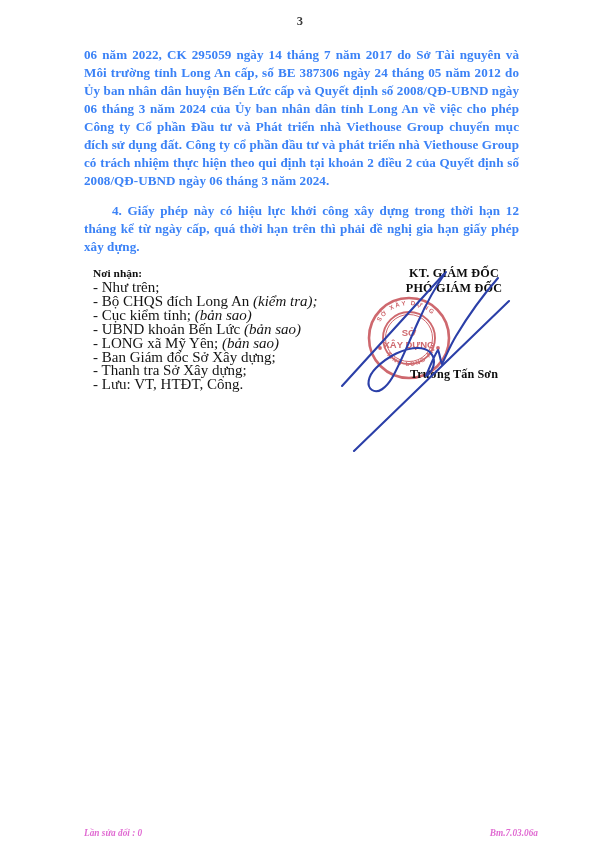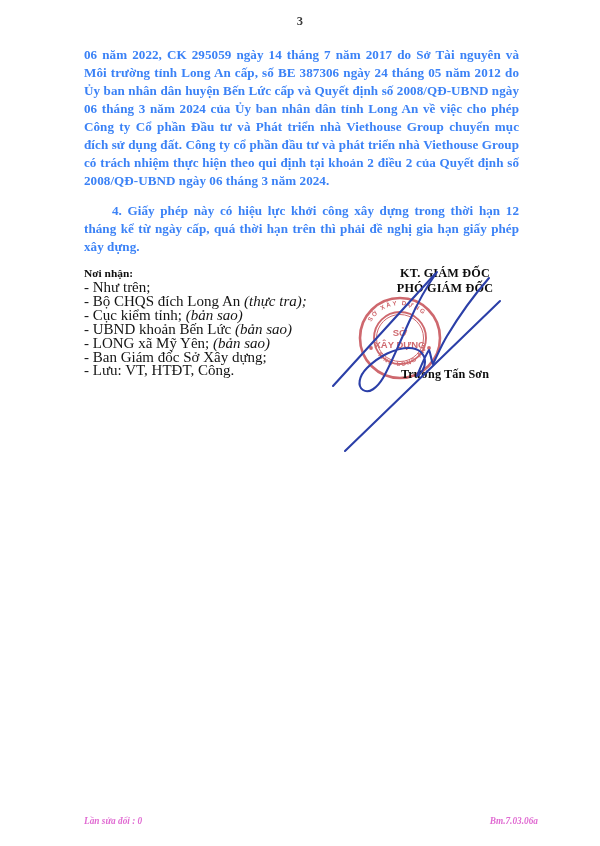--- a/index.html
+++ b/index.html
@@ -53,21 +53,21 @@
     text-indent: 28px;
   }
   .para + .para {
     margin-top: 12px;
   }
 
   
   .lower {
     position: absolute;
     top: 266px;
-    left: 0;
+    left: 9px;
     width: 496px;
     height: 200px;
   }
 
   
   .recipients {
     position: absolute;
     left: 84px;
     top: 0;
     width: 240px;
@@ -155,21 +155,21 @@
   
   .footer {
     position: absolute;
     left: 0;
     bottom: 14px;
     width: 600px;
     height: 16px;
   }
   .footer-left, .footer-right {
     position: absolute;
-    top: 0;
+    top: 12px;
     font-size: 9.3px;
     font-style: italic;
     font-weight: 700;
     color: #e06bd2;
   }
   .footer-left { left: 84px; }
   .footer-right { right: 62px; }
 </style>
 </head>
 <body>
@@ -187,36 +187,40 @@
 
     <div class="recipients">
       <div class="recipients-title">Nơi nhận:</div>
       <ul class="recipients-list">
         <li>
           <span>- Như trên;</span>
           <span class="note"></span>
         </li>
         <li>
           <span>- Bộ CHQS đích Long An</span>
-          <span class="note">(thực tra);</span>
+          <span class="note">(kiểm tra);</span>
         </li>
         <li>
           <span>- Cục kiểm tỉnh;</span>
           <span class="note">(bản sao)</span>
         </li>
         <li>
           <span>- UBND khoản Bến Lức</span>
           <span class="note">(bản sao)</span>
         </li>
         <li>
           <span>- LONG xã Mỹ Yên;</span>
           <span class="note">(bản sao)</span>
         </li>
         <li>
           <span>- Ban Giám đốc Sở Xây dựng;</span>
+          <span class="note"></span>
+        </li>
+        <li>
+          <span>- Thanh tra Sở Xây dựng;</span>
           <span class="note"></span>
         </li>
         <li>
           <span>- Lưu: VT, HTĐT, Công.</span>
           <span class="note"></span>
         </li>
       </ul>
     </div>
 
     <div class="signature">

